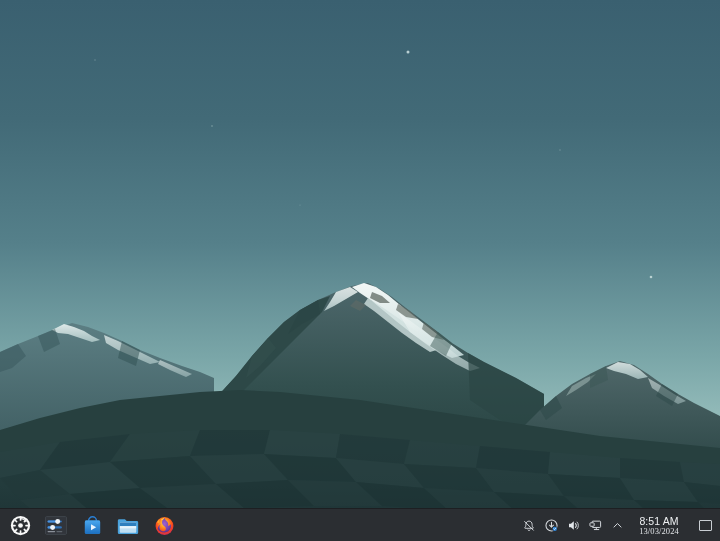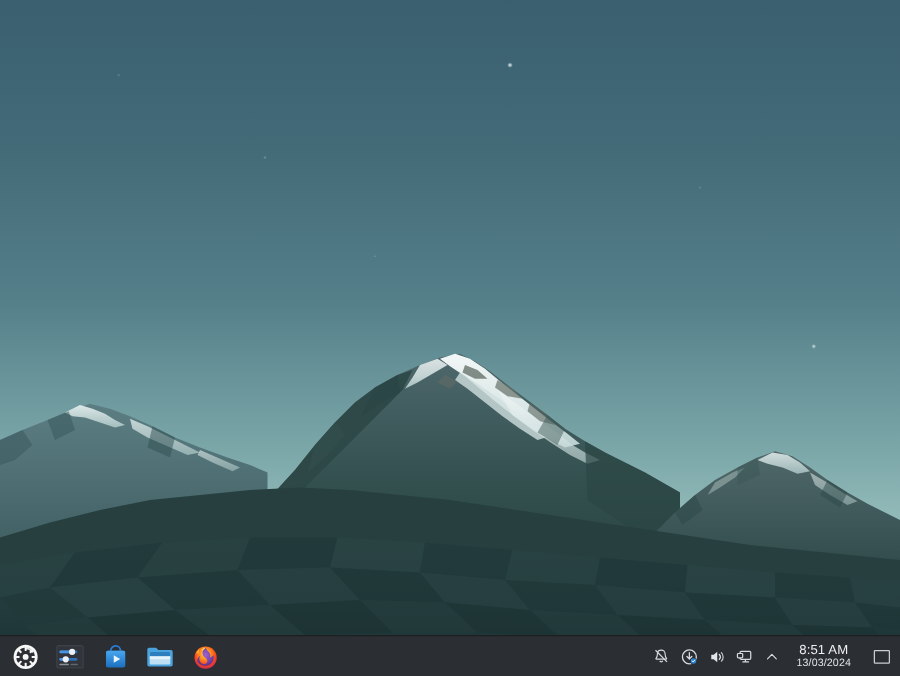--- a/index.html
+++ b/index.html
@@ -12,21 +12,21 @@
     position:relative; width:720px; height:541px; overflow:hidden;
   }
 
   
   #wallpaper { position:absolute; inset:0; width:720px; height:541px; }
 
   
   #taskbar {
     position:absolute; left:0; bottom:0; width:720px; height:33px;
     background:#2b2e32;
-    display:flex; align-items:center;
+    display:flex; align-items:flex-start;
     border-top:1px solid #1d1f22;
     z-index:50;
   }
   .tb-left { display:flex; align-items:center; height:33px; padding-left:2px; }
   .tb-spacer { flex:1 1 auto; height:33px; }
   .tb-right { display:flex; align-items:center; height:33px; }
 
   .launcher {
     width:36px; height:33px;
     display:flex; align-items:center; justify-content:center;
@@ -40,21 +40,21 @@
   }
 
   #clock {
     height:33px; min-width:62px;
     display:flex; flex-direction:column;
     align-items:center; justify-content:center;
     color:#eef0f2; cursor:pointer;
     padding:0 5px; line-height:1.05;
   }
   .clock-time { font-size:10.5px; letter-spacing:0.1px; }
-  .clock-date { font-size:8.5px; color:#dfe2e5; letter-spacing:0.1px; }
+  .clock-date { font-size:8.5px; color:#dfe2e5; letter-spacing:0.1px;font-family:Liberation Serif, serif; }
 
   #show-desktop {
     width:30px; height:33px;
     display:flex; align-items:center; justify-content:center;
     cursor:pointer;
   }
   .sd-square {
     width:13px; height:11px;
     border:1.6px solid #c9ced3; border-radius:1px;
   }

